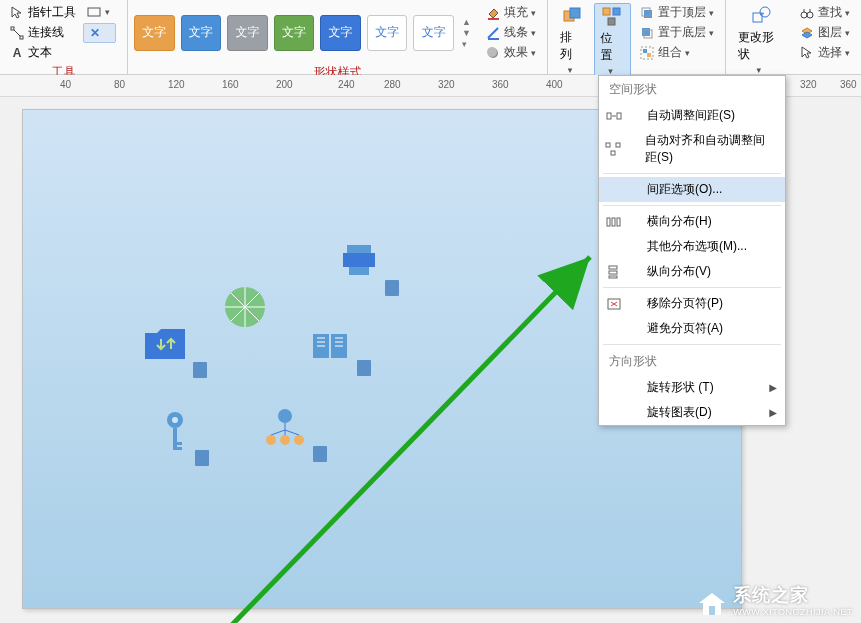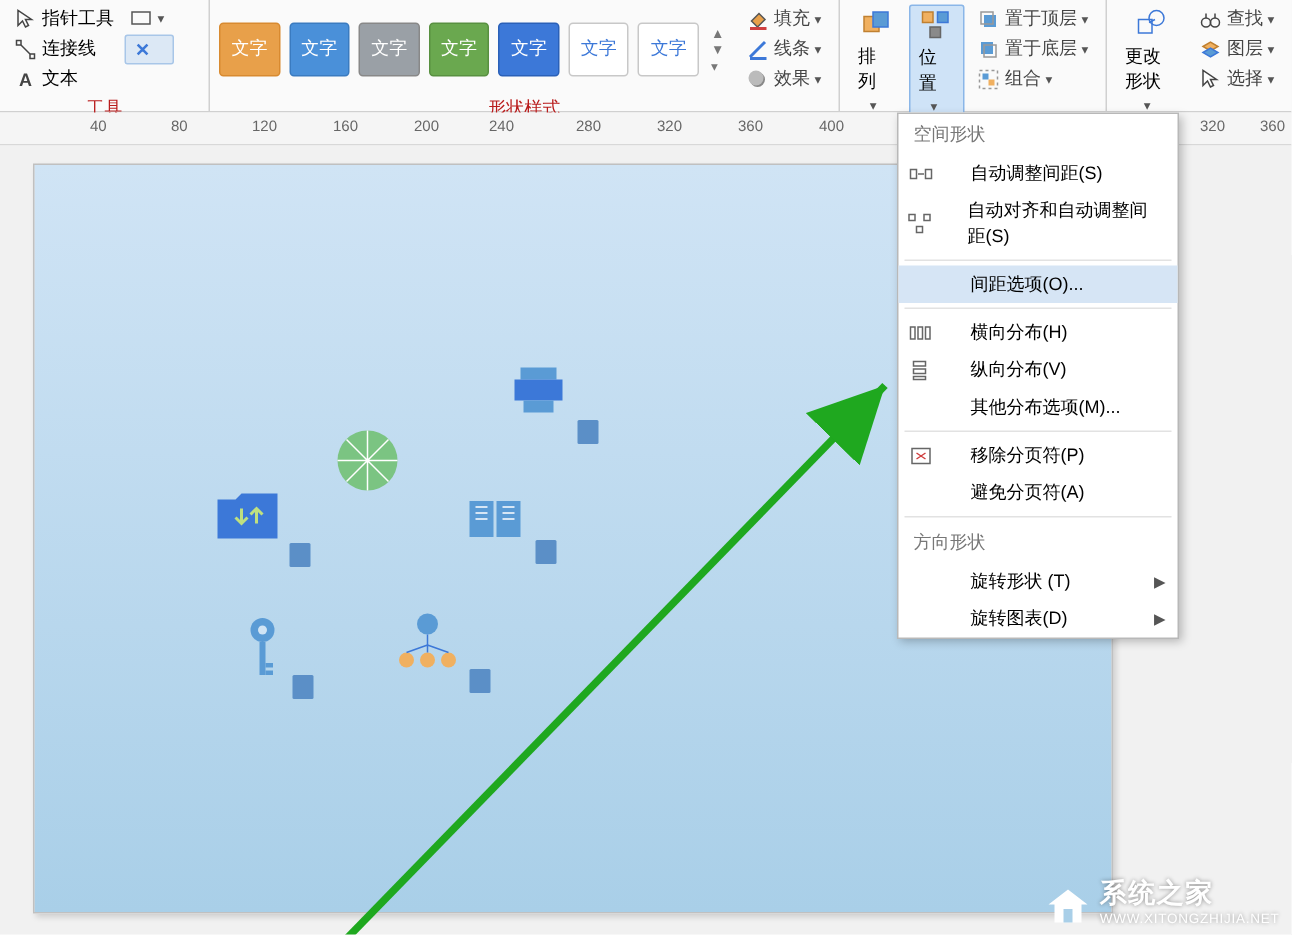--- a/index.html
+++ b/index.html
@@ -52,21 +52,21 @@
 .watermark { position: absolute; right: 8px; bottom: 6px; display: flex; align-items: flex-end; gap: 6px; color: #fff; text-shadow: 0 0 3px rgba(0,0,0,0.4); z-index: 60; }
 .watermark .house { width: 30px; height: 26px; }
 .watermark .cn { font-size: 18px; font-weight: bold; letter-spacing: 1px; }
 .watermark .en { font-size: 9px; letter-spacing: 0.5px; }
 </style>
 </head>
 <body>
 
 <div class="ribbon">
 
-  <div class="group" style="width:140px">
+  <div class="group" style="width:128px">
     <div class="group-body">
       <div class="tool-col">
         <div class="tool-row">
           <span class="ico">
             <svg width="14" height="14" viewBox="0 0 14 14">
                 <path d="M2 1 L2 11 L5 8 L7 12 L9 11 L7 7 L11 7 Z" fill="none" stroke="#444"></path>
               </svg>
           </span>
           <span>指针工具</span>
         </div>
@@ -270,21 +270,21 @@
   </div>
 </div>
 
 <div class="ruler-area">
   <div class="ruler">
     <span class="tick" style="left:38px">40</span>
     <span class="tick" style="left:92px">80</span>
     <span class="tick" style="left:146px">120</span>
     <span class="tick" style="left:200px">160</span>
     <span class="tick" style="left:254px">200</span>
-    <span class="tick" style="left:304px">240</span>
+    <span class="tick" style="left:316px">240</span>
     <span class="tick" style="left:362px">280</span>
     <span class="tick" style="left:416px">320</span>
     <span class="tick" style="left:470px">360</span>
     <span class="tick" style="left:524px">400</span>
     <span class="tick" style="left:578px">440</span>
     <span class="tick" style="left:778px">320</span>
     <span class="tick" style="left:818px">360</span>
   </div>
 </div>
 
@@ -381,32 +381,32 @@
     <span class="dico">
         <svg width="16" height="14">
           <rect x="1" y="3" width="3" height="8" fill="none" stroke="#666"></rect>
           <rect x="6" y="3" width="3" height="8" fill="none" stroke="#666"></rect>
           <rect x="11" y="3" width="3" height="8" fill="none" stroke="#666"></rect>
         </svg>
       </span>
     <span>横向分布(H)</span>
   </div>
   <div class="dd-item">
+    <span class="dico"></span>
+    <span>其他分布选项(M)...</span>
+  </div>
+  <div class="dd-item">
     <span class="dico">
         <svg width="16" height="14">
           <rect x="3" y="1" width="8" height="3" fill="none" stroke="#666"></rect>
           <rect x="3" y="6" width="8" height="3" fill="none" stroke="#666"></rect>
           <rect x="3" y="11" width="8" height="2" fill="none" stroke="#666"></rect>
         </svg>
       </span>
     <span>纵向分布(V)</span>
-  </div>
-  <div class="dd-item">
-    <span class="dico"></span>
-    <span>其他分布选项(M)...</span>
   </div>
   <div class="dd-sep"></div>
   <div class="dd-item">
     <span class="dico">
         <svg width="16" height="14">
           <rect x="2" y="2" width="12" height="10" fill="none" stroke="#666"></rect>
           <path d="M5 5 L11 9 M11 5 L5 9" stroke="#d04040"></path>
         </svg>
       </span>
     <span>移除分页符(P)</span>

